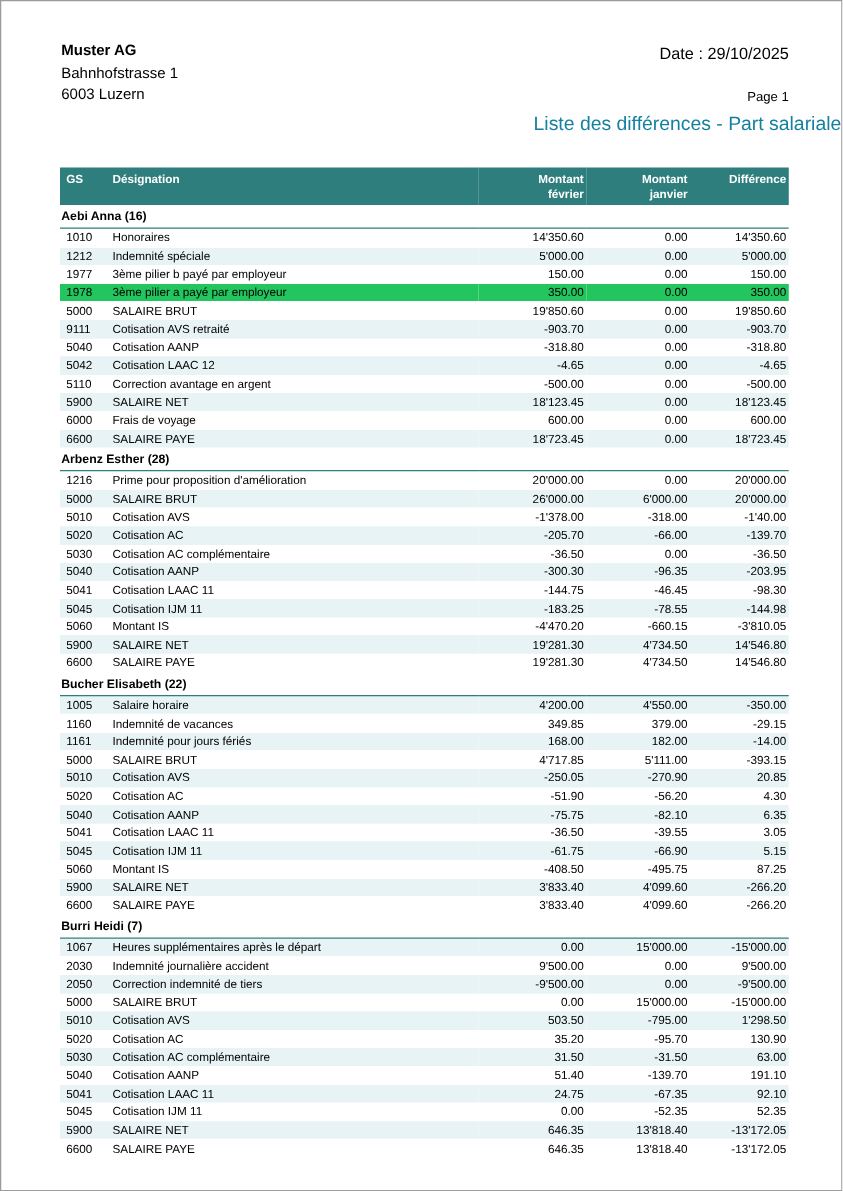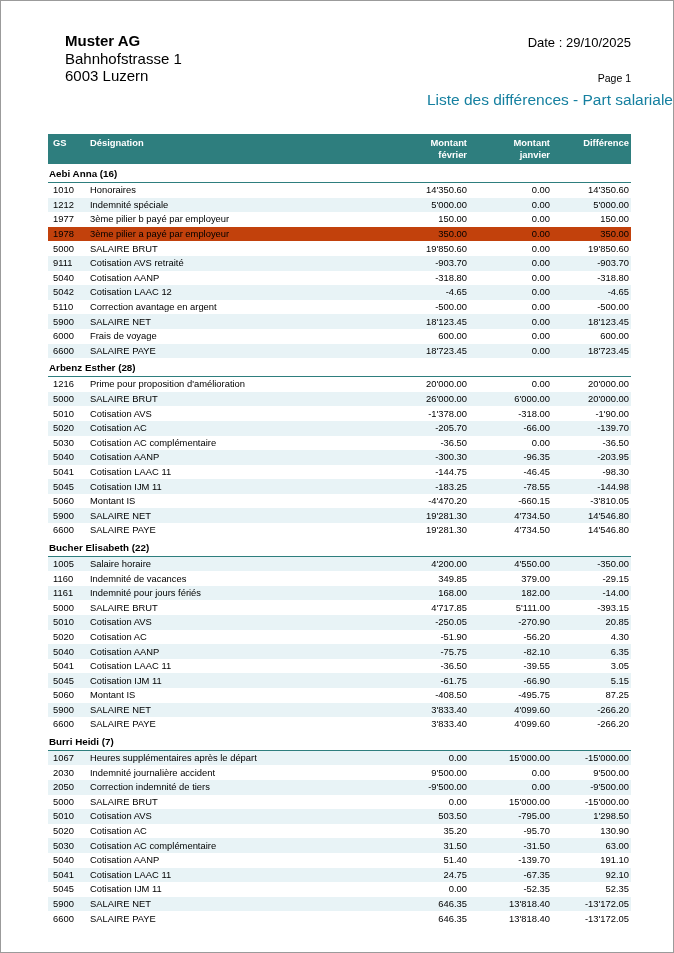--- a/index.html
+++ b/index.html
@@ -9,21 +9,21 @@
   .page {
     position: relative;
     width: 674px;
     height: 953px;
     background: #ffffff;
     border: 1px solid #9b9b9b;
     overflow: hidden;
     color: #000000;
   }
 
-  .company { position: absolute; left: 64px; top: 31px; font-size: 15px; line-height: 17.5px; }
+  .company { position: absolute; left: 48px; top: 31px; font-size: 12px; line-height: 17.5px; }
   .company-name { font-weight: bold; }
   .meta-date { position: absolute; right: 42px; top: 34px; font-size: 13px; }
   .meta-page { position: absolute; right: 42px; top: 71px; font-size: 10.5px; }
 
   .report-title {
     position: absolute; left: 0; right: 0; top: 90px;
     text-align: right;
     font-size: 15.5px; font-weight: normal;
     color: #1680a0;
   }
@@ -136,21 +136,21 @@
           <td class="num">0.00</td>
           <td class="num">5'000.00</td>
         </tr>
         <tr class="data-row">
           <td class="gs">1977</td>
           <td class="desig">3ème pilier b payé par employeur</td>
           <td class="num">150.00</td>
           <td class="num">0.00</td>
           <td class="num">150.00</td>
         </tr>
-        <tr class="data-row alt" style="background: #c2410c;">
+        <tr class="data-row alt" style="background: #22c55e;">
           <td class="gs">1978</td>
           <td class="desig">3ème pilier a payé par employeur</td>
           <td class="num">350.00</td>
           <td class="num">0.00</td>
           <td class="num">350.00</td>
         </tr>
         <tr class="data-row">
           <td class="gs">5000</td>
           <td class="desig">SALAIRE BRUT</td>
           <td class="num">19'850.60</td>
@@ -221,21 +221,21 @@
           <td class="desig">SALAIRE BRUT</td>
           <td class="num">26'000.00</td>
           <td class="num">6'000.00</td>
           <td class="num">20'000.00</td>
         </tr>
         <tr class="data-row">
           <td class="gs">5010</td>
           <td class="desig">Cotisation AVS</td>
           <td class="num">-1'378.00</td>
           <td class="num">-318.00</td>
-          <td class="num">-1'90.00</td>
+          <td class="num">-1'40.00</td>
         </tr>
         <tr class="data-row alt" style="background: rgb(232, 243, 246);">
           <td class="gs">5020</td>
           <td class="desig">Cotisation AC</td>
           <td class="num">-205.70</td>
           <td class="num">-66.00</td>
           <td class="num">-139.70</td>
         </tr>
         <tr class="data-row">
           <td class="gs">5030</td>

